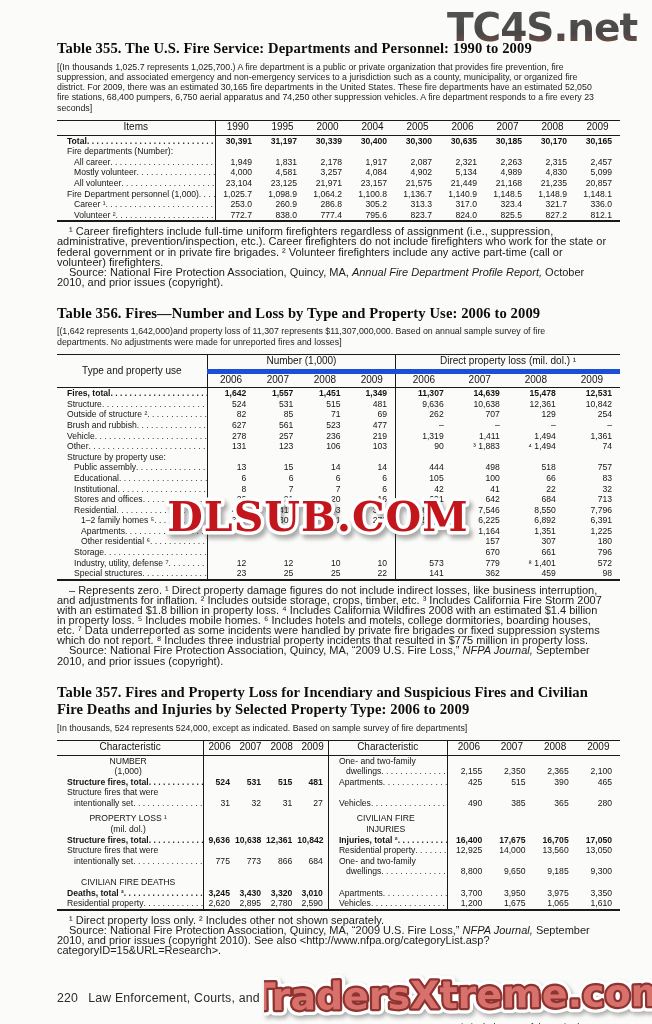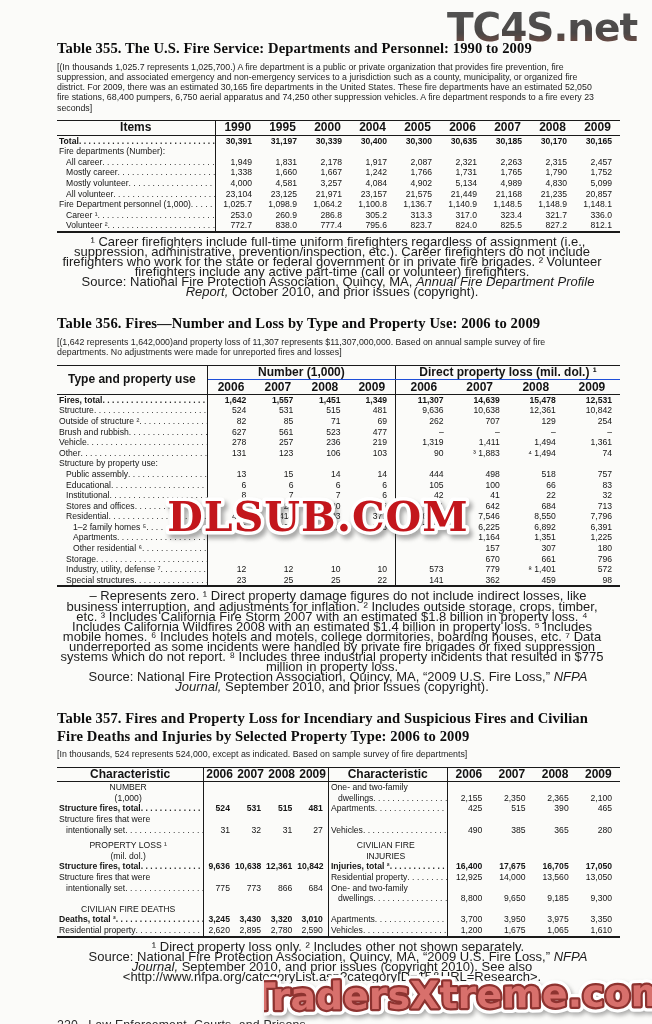--- a/index.html
+++ b/index.html
@@ -14,37 +14,37 @@
     font-family:"Liberation Serif", serif;
     font-weight:bold;font-size:14.6px;line-height:17.5px;
     color:#0d0d0d;margin:0 0 4px 0;letter-spacing:.1px;
   }
   .intro{font-size:8.8px;line-height:10.3px;color:#1c1c1c;margin:0 12px 7px 0;width:540px;}
   table.dtable{
     border-collapse:collapse;table-layout:fixed;width:563px;
     border-top:1.2px solid #1a1a1a;border-bottom:2px solid #1a1a1a;
     font-size:8.6px;line-height:10.6px;color:#141414;
   }
-  table.dtable th{font-weight:bold;font-size:12px;padding:1.5px 0;}
+  table.dtable th{font-weight:normal;font-size:10px;padding:1.5px 0;}
   .h-year{border-bottom:1.8px solid #1a1a1a;}
-  .h-group{border-bottom:1px solid #1d4ed8;}
+  .h-group{border-bottom:5px solid #1d4ed8;}
   td.lab{overflow:hidden;white-space:nowrap;padding:0 0 0 2px;vertical-align:bottom;}
   td.num{text-align:right;padding:0 8px 0 0;vertical-align:bottom;white-space:nowrap;}
   td.num-sm{padding-right:5px;}
   .sep{border-right:1px solid #1a1a1a;}
   .labwrap{display:flex;align-items:baseline;overflow:hidden;}
-  .labtext{white-space:nowrap;}
+  .labtext{white-space:nowrap;margin-left:8px;}
   .ind1{padding-left:7px;}
   .ind2{padding-left:14px;}
   .dots{flex:1 1 auto;overflow:hidden;white-space:nowrap;color:#2a2a2a;}
   .dots::after{content:" . . . . . . . . . . . . . . . . . . . . . . . . . . . . . . . . . . . . . . . . . . . . . . . . . . . . . . . . . . . .";}
   td.boldc, td.boldc .labtext{font-weight:bold;}
   td.subhead{text-align:center;white-space:normal;padding-right:6px;}
   tr.spacer td{height:5px;}
-  .footnotes{font-size:13px;line-height:10.1px;color:#1c1c1c;margin:4px 0 0 0;width:550px;text-align:center;}
+  .footnotes{font-size:11px;line-height:10.1px;color:#1c1c1c;margin:4px 0 0 0;width:550px;}
   .footnotes p{margin:0;text-indent:12px;}
   .footnotes .it{font-style:italic;}
   .sect-gap{height:18px;}
   .footer-line{display:flex;align-items:flex-end;gap:10px;margin-top:36px;
     font-size:12.3px;color:#2b2b2b;letter-spacing:.2px;}
   .src-line{text-align:right;font-size:9.6px;color:#2b2b2b;margin-top:16px;padding-right:4px;}
   
   .wm{position:absolute;pointer-events:none;}
   .wm-top{top:1px;right:-6px;}
   .wm-mid{top:486px;left:156px;filter:drop-shadow(3px 4px 2px rgba(70,70,70,.45));}
@@ -120,37 +120,20 @@
           </td>
           <td class="num">1,949</td>
           <td class="num">1,831</td>
           <td class="num">2,178</td>
           <td class="num">1,917</td>
           <td class="num">2,087</td>
           <td class="num">2,321</td>
           <td class="num">2,263</td>
           <td class="num">2,315</td>
           <td class="num">2,457</td>
-        </tr>
-        <tr class="row">
-          <td class="lab sep">
-            <div class="labwrap ind1">
-              <span class="labtext">Mostly career</span>
-              <span class="dots"></span>
-            </div>
-          </td>
-          <td class="num">1,338</td>
-          <td class="num">1,660</td>
-          <td class="num">1,667</td>
-          <td class="num">1,242</td>
-          <td class="num">1,766</td>
-          <td class="num">1,731</td>
-          <td class="num">1,765</td>
-          <td class="num">1,790</td>
-          <td class="num">1,752</td>
         </tr>
         <tr class="row">
           <td class="lab sep">
             <div class="labwrap ind1">
               <span class="labtext">Mostly volunteer</span>
               <span class="dots"></span>
             </div>
           </td>
           <td class="num">4,000</td>
           <td class="num">4,581</td>

